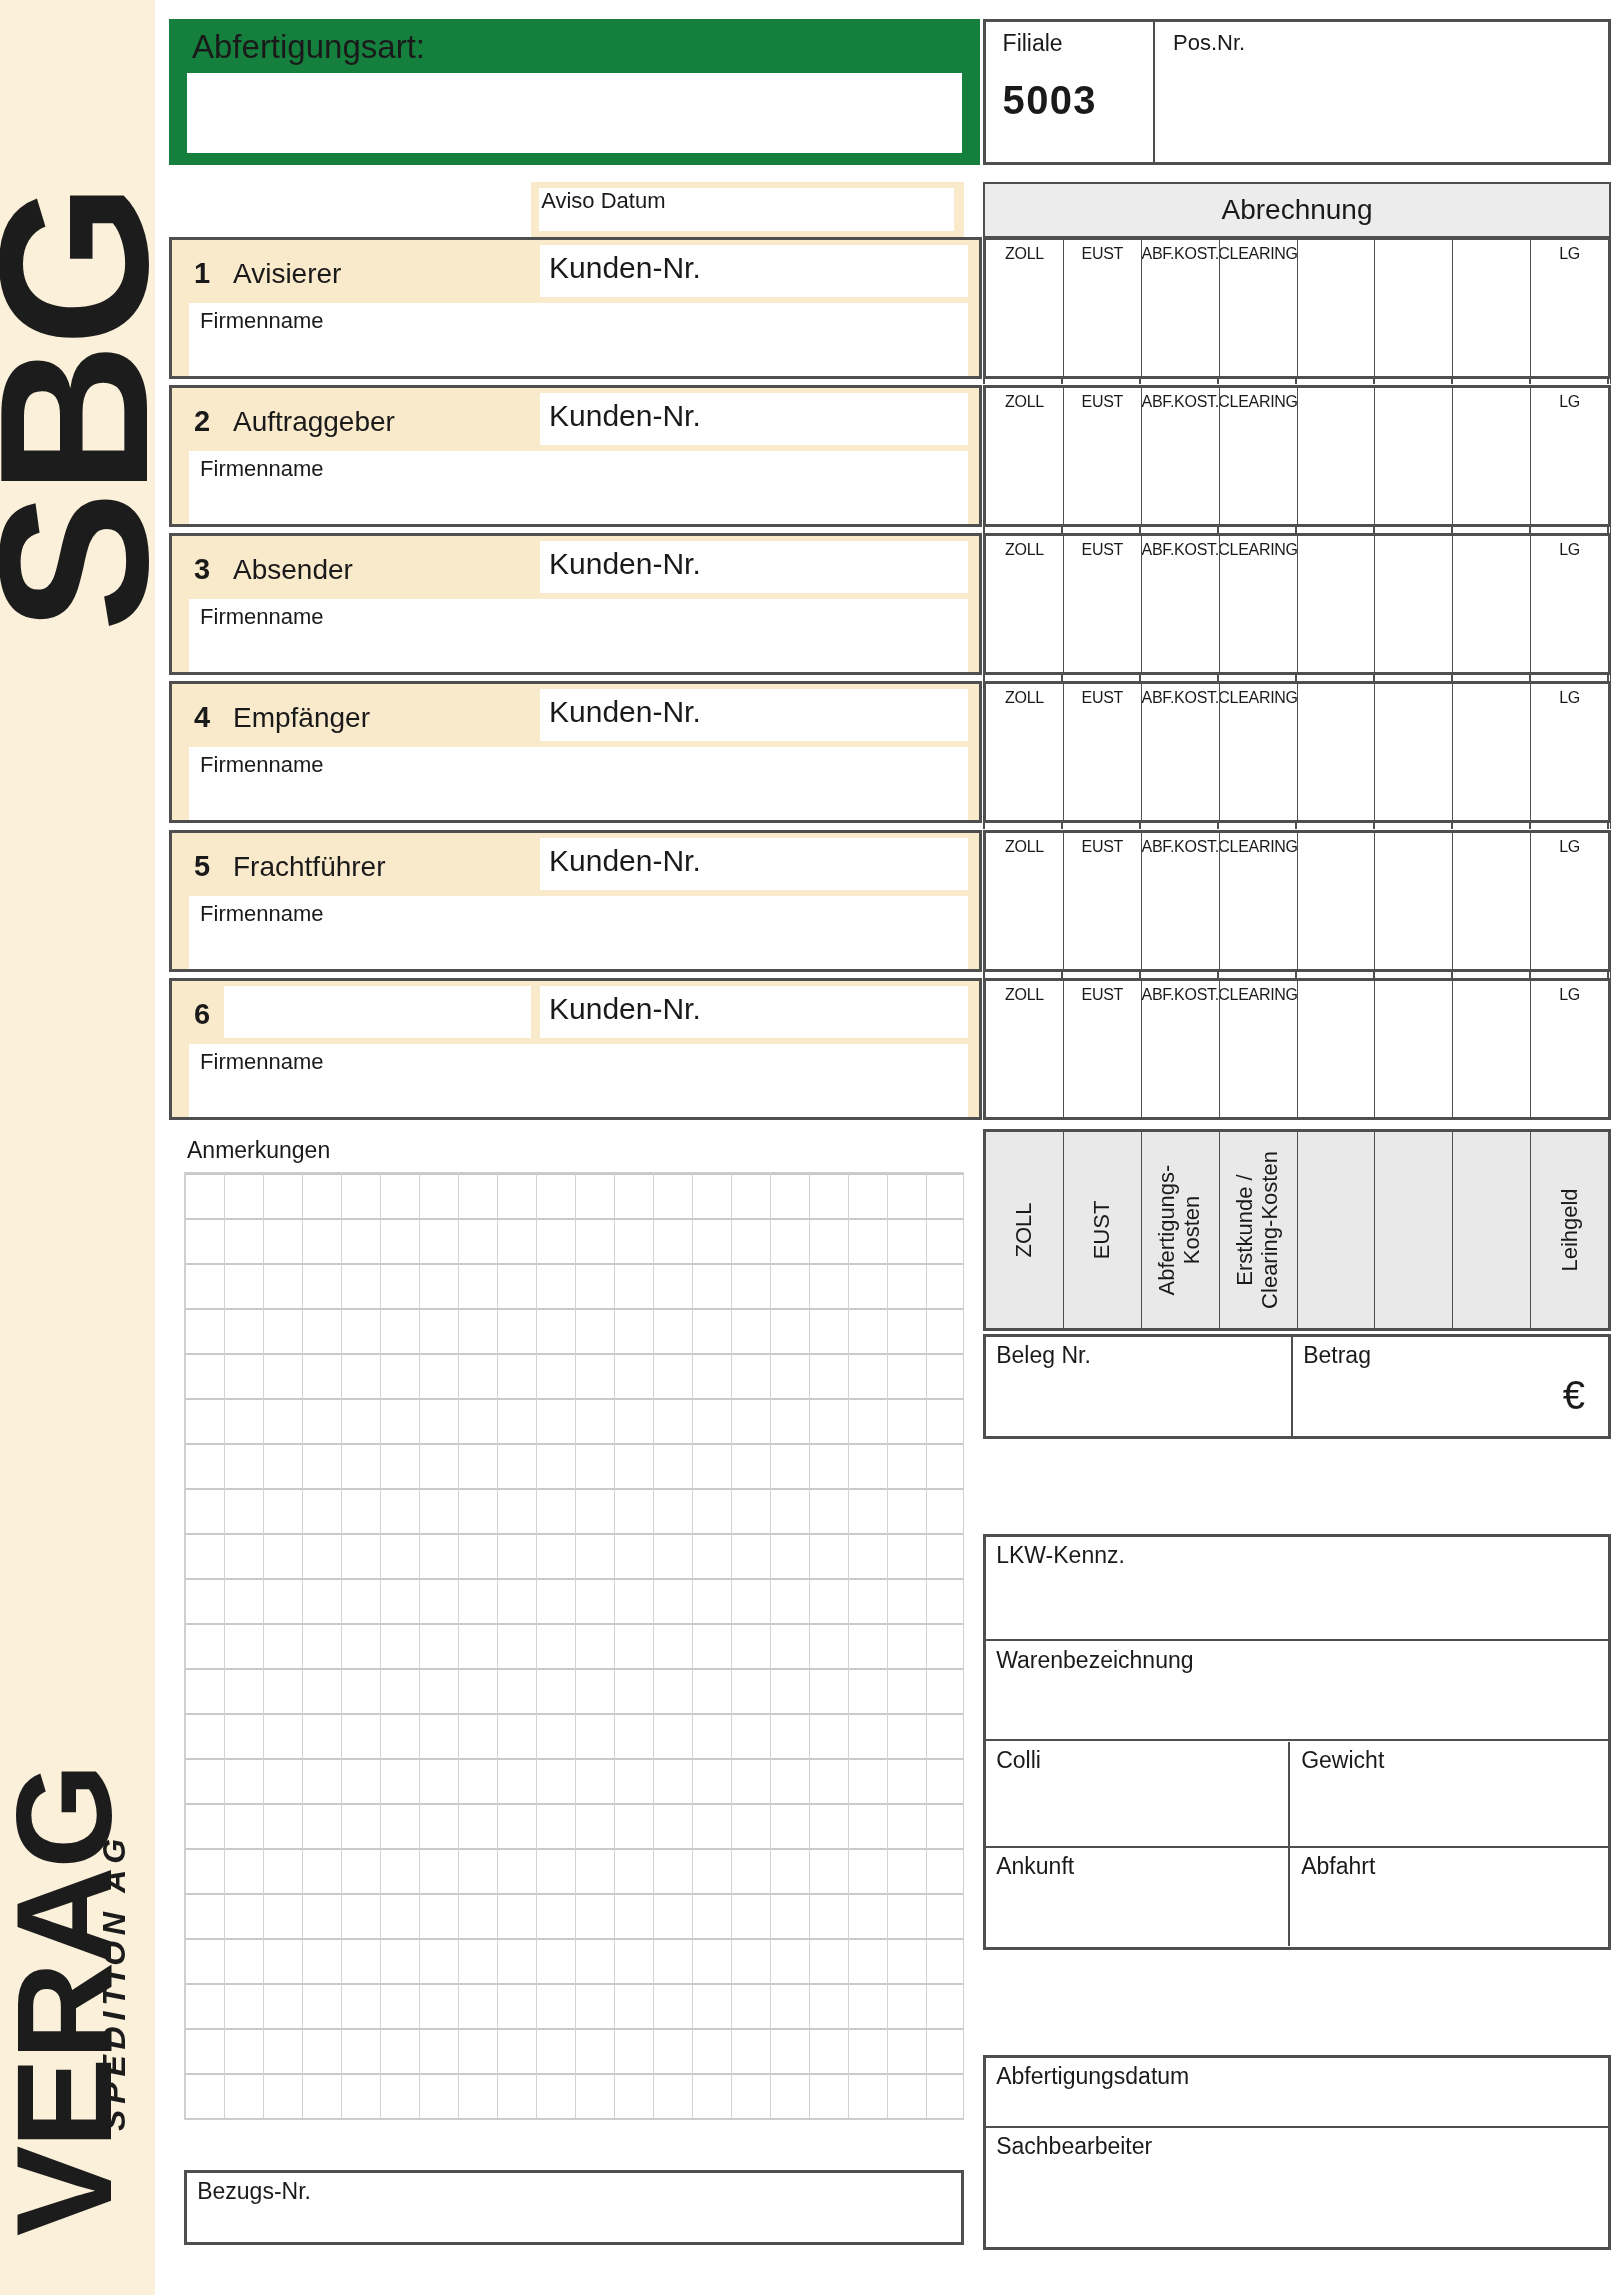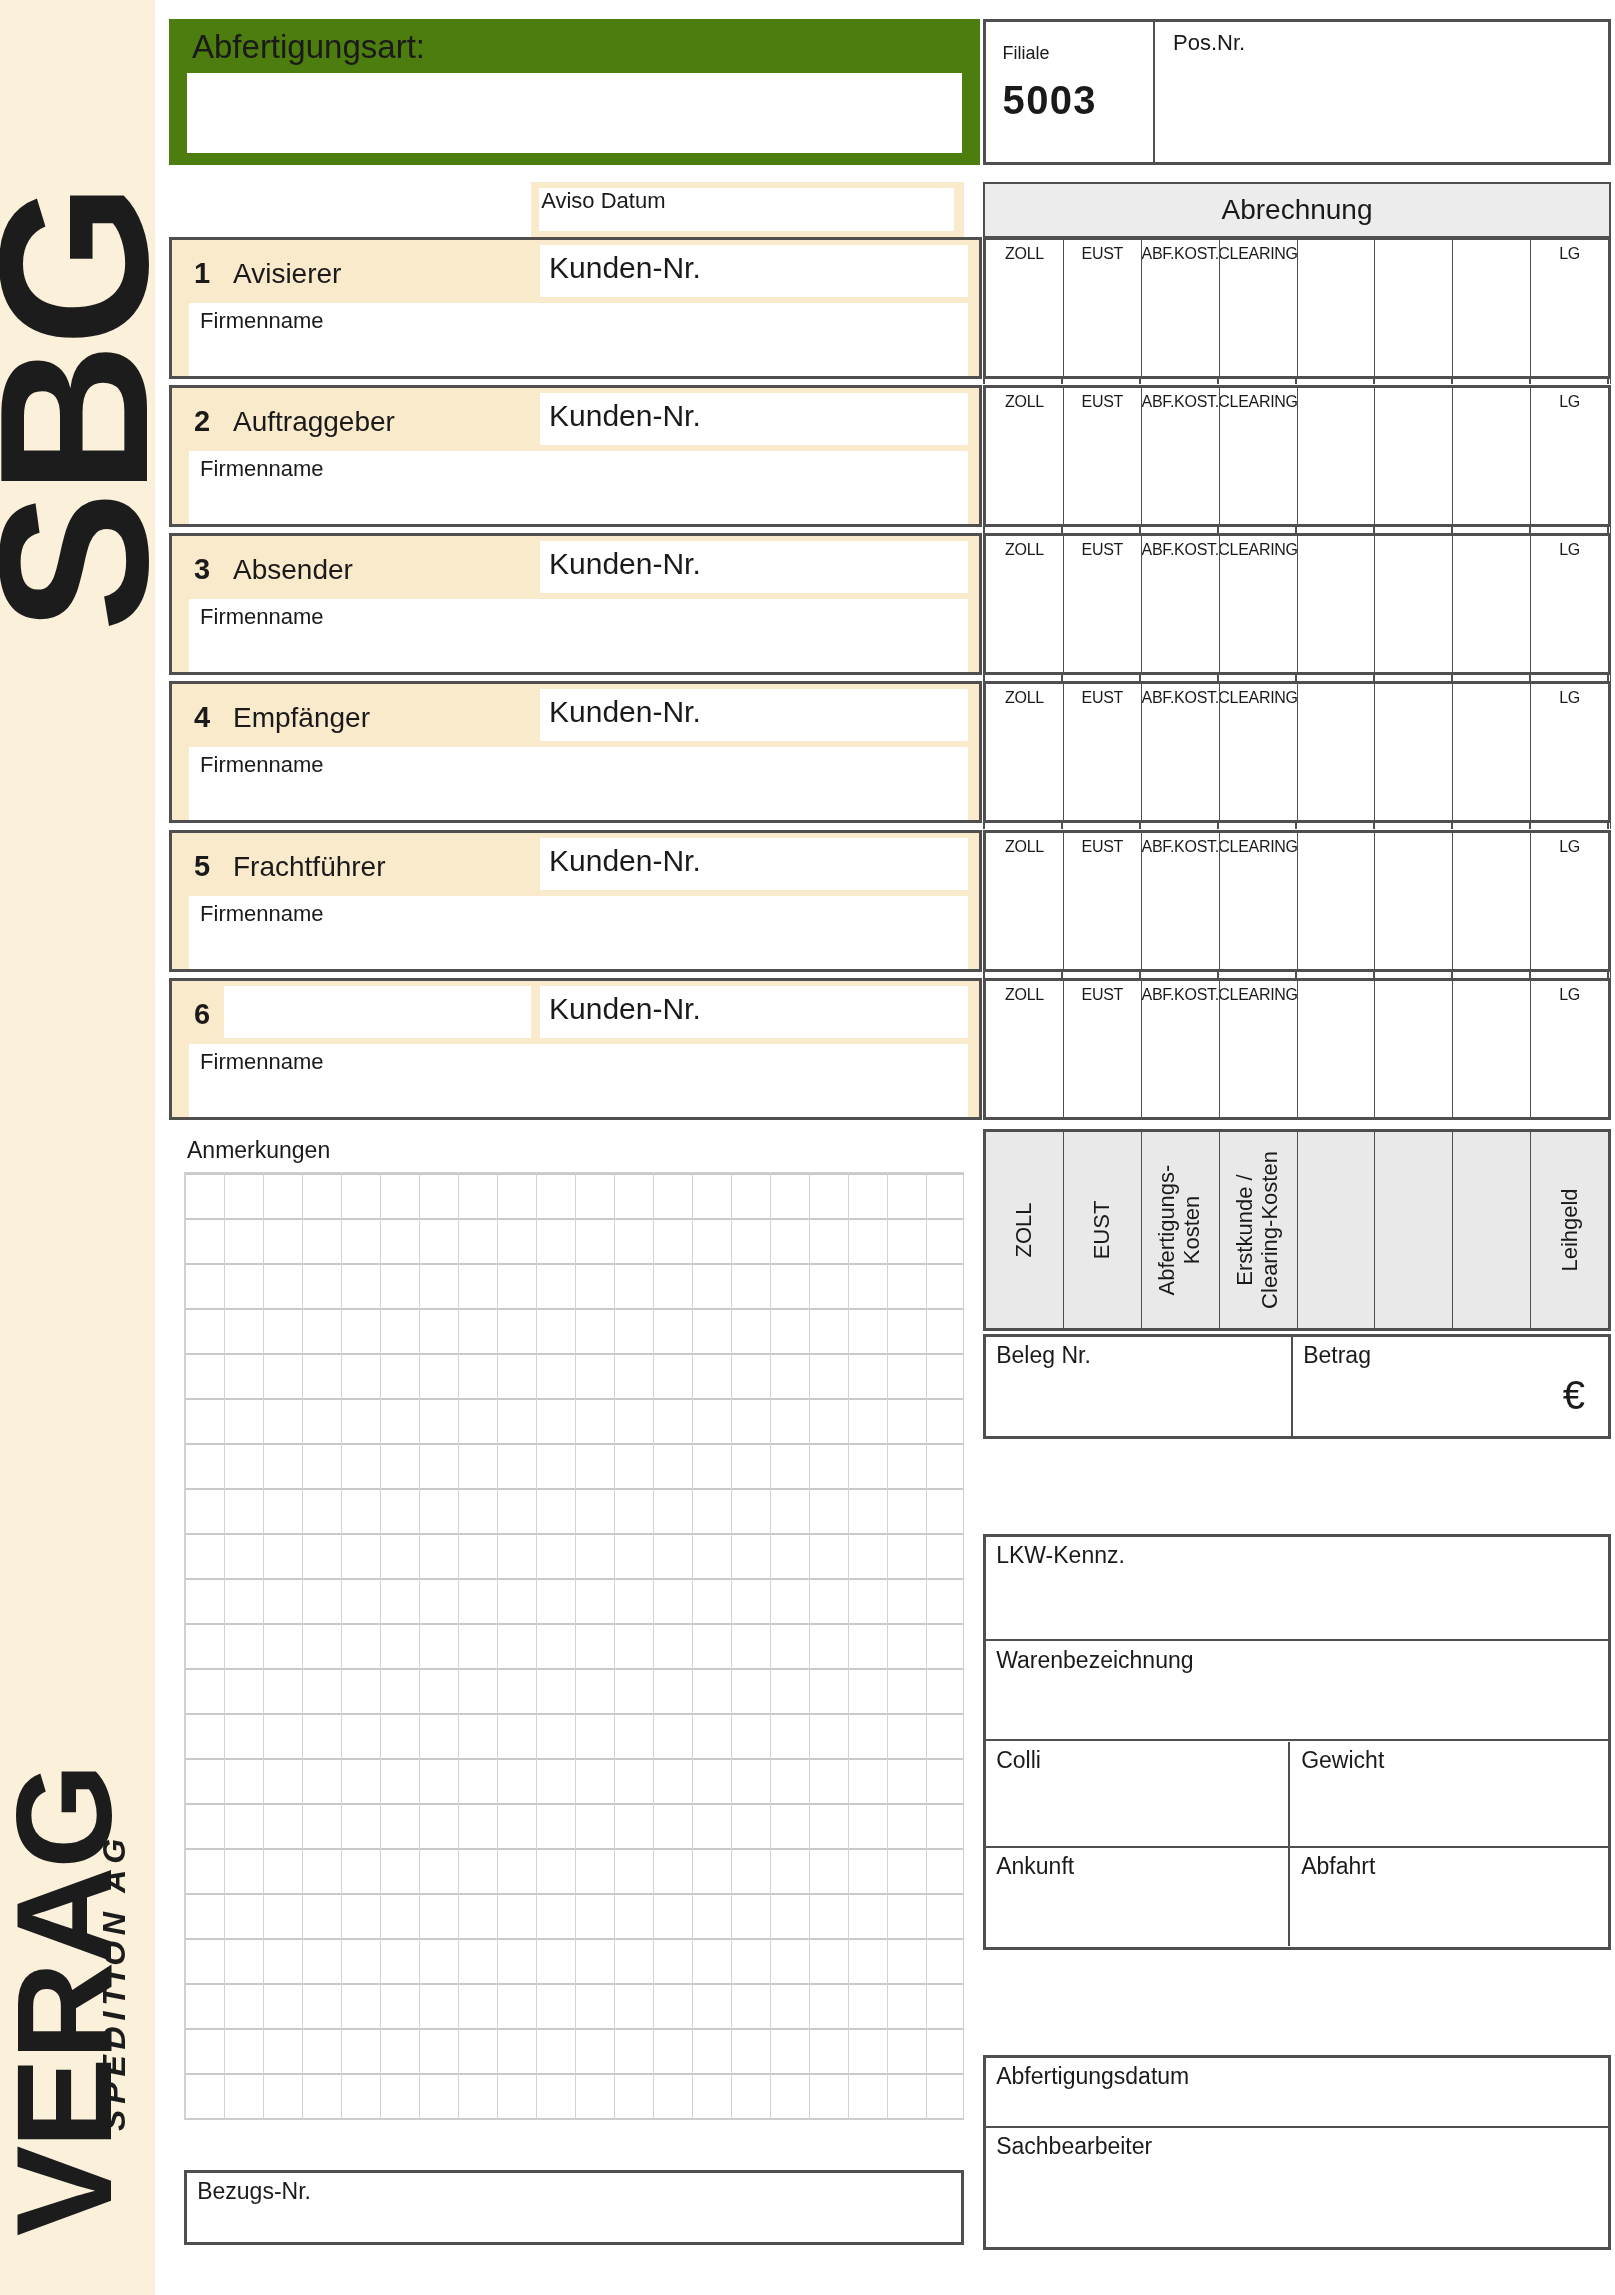--- a/index.html
+++ b/index.html
@@ -14,27 +14,27 @@
        white-space:nowrap;display:block;color:#1C1C1C;}
   .sbg{font-size:211px;font-weight:900;letter-spacing:-3.8px;}
   .verag{font-size:136px;font-weight:900;letter-spacing:-2.6px;}
   .sped{font-size:32px;font-weight:700;font-style:italic;letter-spacing:5.8px;}
 
   
   .bx{border:3.2px solid #4F4F4F;background:#fff;}
   .lbl{font-size:23px;line-height:1.1;}
 
   
-  .grayhdr{left:169px;top:19px;width:811px;height:146px;background:#4d7c0f;}
+  .grayhdr{left:169px;top:19px;width:811px;height:146px;background:#15803d;}
   .grayhdr .title{position:absolute;left:23px;top:9px;font-size:33px;}
   .grayhdr .input{position:absolute;left:18px;top:54px;width:775px;height:80px;background:#fff;}
 
   .filialebox{left:983px;top:19px;width:628px;height:146px;}
   .filiale-cell{position:absolute;left:0;top:0;width:167px;height:100%;border-right:2.6px solid #4F4F4F;}
-  .filiale-lbl{position:absolute;left:16.6px;top:7.7px;font-size:18px;margin-top:13px;}
+  .filiale-lbl{position:absolute;left:16.6px;top:7.7px;font-size:23px;}
   .filiale-val{position:absolute;left:16.6px;top:56px;font-size:40px;font-weight:900;letter-spacing:1.3px;}
   .posnr-lbl{position:absolute;left:187px;top:7.7px;font-size:22px;}
 
   
   .aviso{left:531px;top:182px;width:433px;height:55px;background:#FAEACC;}
   .aviso .input{position:absolute;left:7.7px;top:5.8px;width:415px;height:43px;background:#fff;}
   .aviso .alabel{position:absolute;left:10.2px;top:6.4px;font-size:22px;}
 
   .abrtitle{left:983px;top:182px;width:628px;height:56px;background:#ECECEC;
             border:2.6px solid #4F4F4F;display:flex;align-items:center;justify-content:center;}

